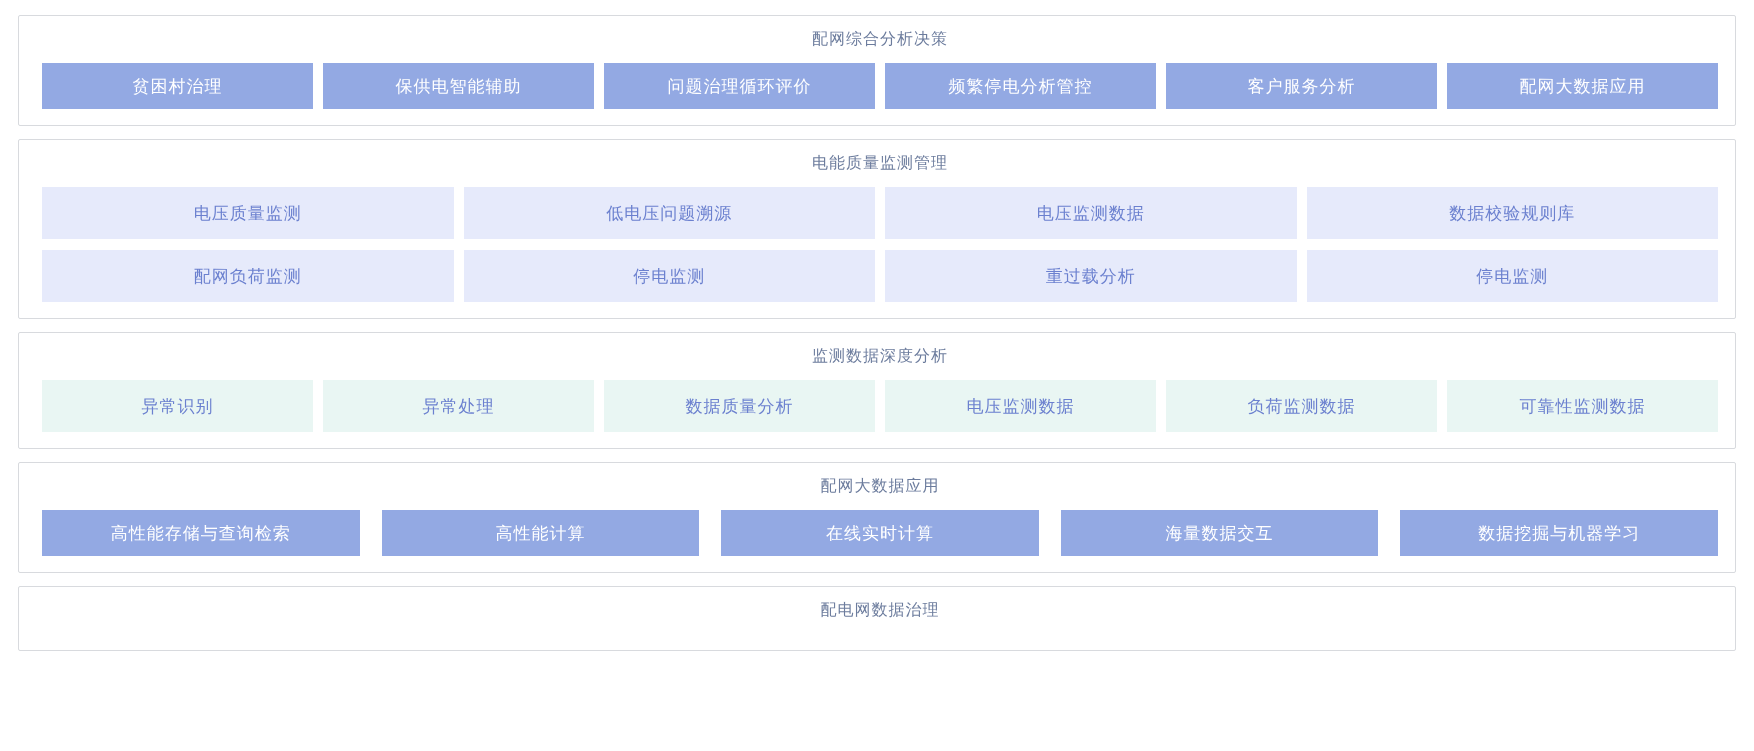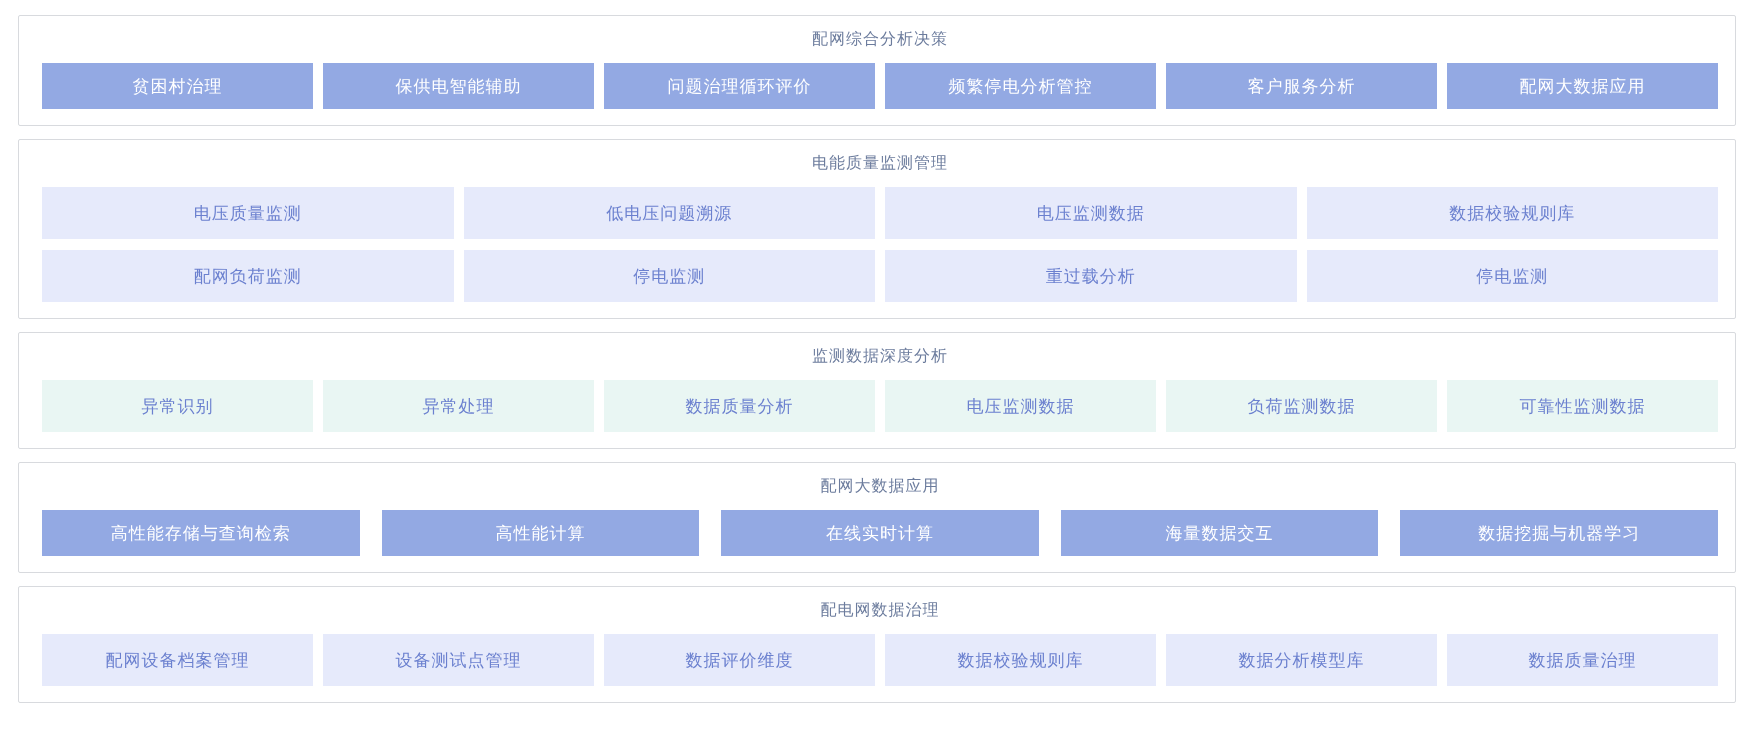--- a/index.html
+++ b/index.html
@@ -127,24 +127,14 @@
           <div class="btn solid">高性能存储与查询检索</div>
           <div class="btn solid">高性能计算</div>
           <div class="btn solid">在线实时计算</div>
           <div class="btn solid">海量数据交互</div>
           <div class="btn solid">数据挖掘与机器学习</div>
         </div>
       </div>
     </div>
     <div class="panel">
       <div class="panel-title">配电网数据治理</div>
-      <div class="rows">
-        <div class="btn-row cols-6">
-          <div class="btn lavender">配网设备档案管理</div>
-          <div class="btn lavender">设备测试点管理</div>
-          <div class="btn lavender">数据评价维度</div>
-          <div class="btn lavender">数据校验规则库</div>
-          <div class="btn lavender">数据分析模型库</div>
-          <div class="btn lavender">数据质量治理</div>
-        </div>
-      </div>
     </div>
   </div>
 
 </body></html>

